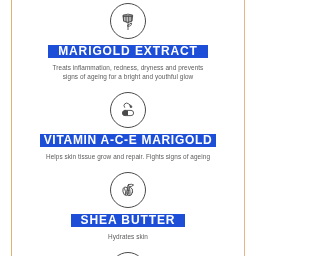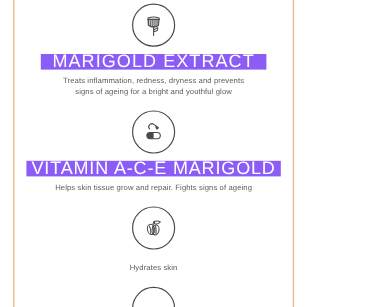--- a/index.html
+++ b/index.html
@@ -51,33 +51,33 @@
     align-items: center;
     justify-content: center;
     box-sizing: border-box;
     background: #ffffff;
     flex: none;
   }
   .icon-badge svg { display: block; }
 
   
   .title-band {
-    background: #8b5cf6;
+    background: #1d4ed8;
     color: #ffffff;
-    font-size: 15px;
+    font-size: 12px;
     letter-spacing: 0.9px;
     line-height: 13px;
     height: 13px;
     padding: 0 10px;
     display: flex;
     align-items: center;
     justify-content: center;
     white-space: nowrap;
     box-sizing: border-box;
-    font-weight: 400;
+    font-weight: 700;
   }
   .title-band.wide { padding: 0 4px; letter-spacing: 0.7px; }
 
   
   .desc {
     color: #5b5b5b;
     font-size: 6.4px;
     line-height: 9px;
     text-align: center;
     max-width: 176px;
@@ -149,20 +149,21 @@
         <ellipse cx="13.6" cy="13.6" rx="2.9" ry="4.2" transform="rotate(11 13.6 13.6)"></ellipse>
         <path d="M8.6 10.6 Q9.9 13.0 9.6 16.6 M11.3 10.6 Q12.2 13.2 11.7 16.8
                  M13.6 10.4 Q14.3 13.2 14.0 16.9"></path>
         <path d="M11.6 9.6 Q11.3 7.4 12.6 6.2"></path>
         <path d="M12.8 6.6 Q15.6 5.6 17.6 7.0 Q15.4 9.4 12.8 8.4 Z"></path>
       </svg>
     </div>
 
     <div class="gap-1"></div>
 
+    <div class="title-band">SHEA BUTTER</div>
 
     <div class="gap-2"></div>
 
     <div class="desc">
       <span class="desc-line">Hydrates skin</span>
     </div>
 
     <div style="height:11px;"></div>
 
     <div class="icon-badge">

